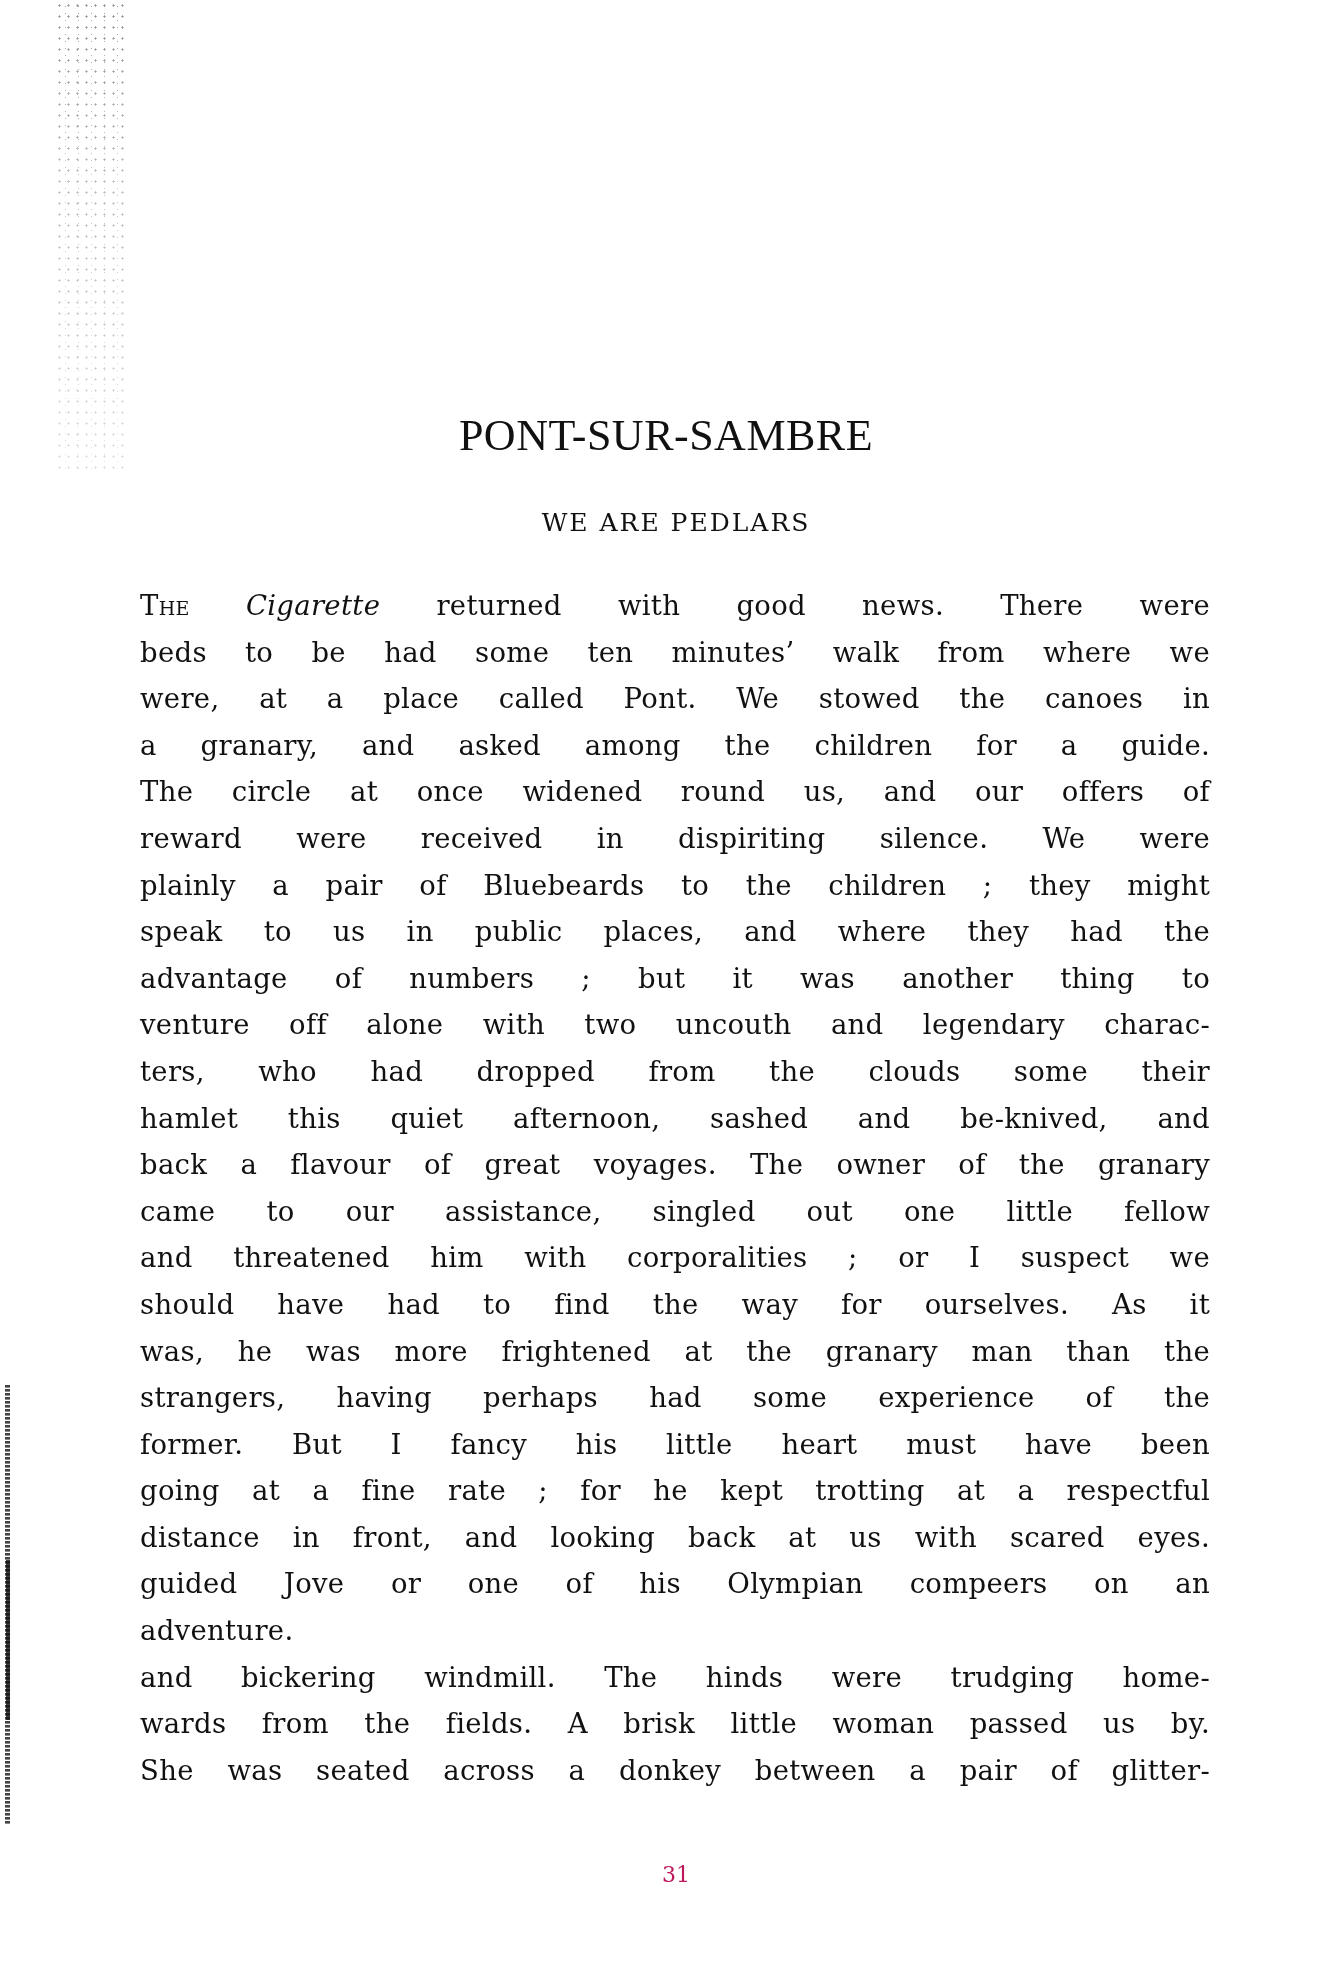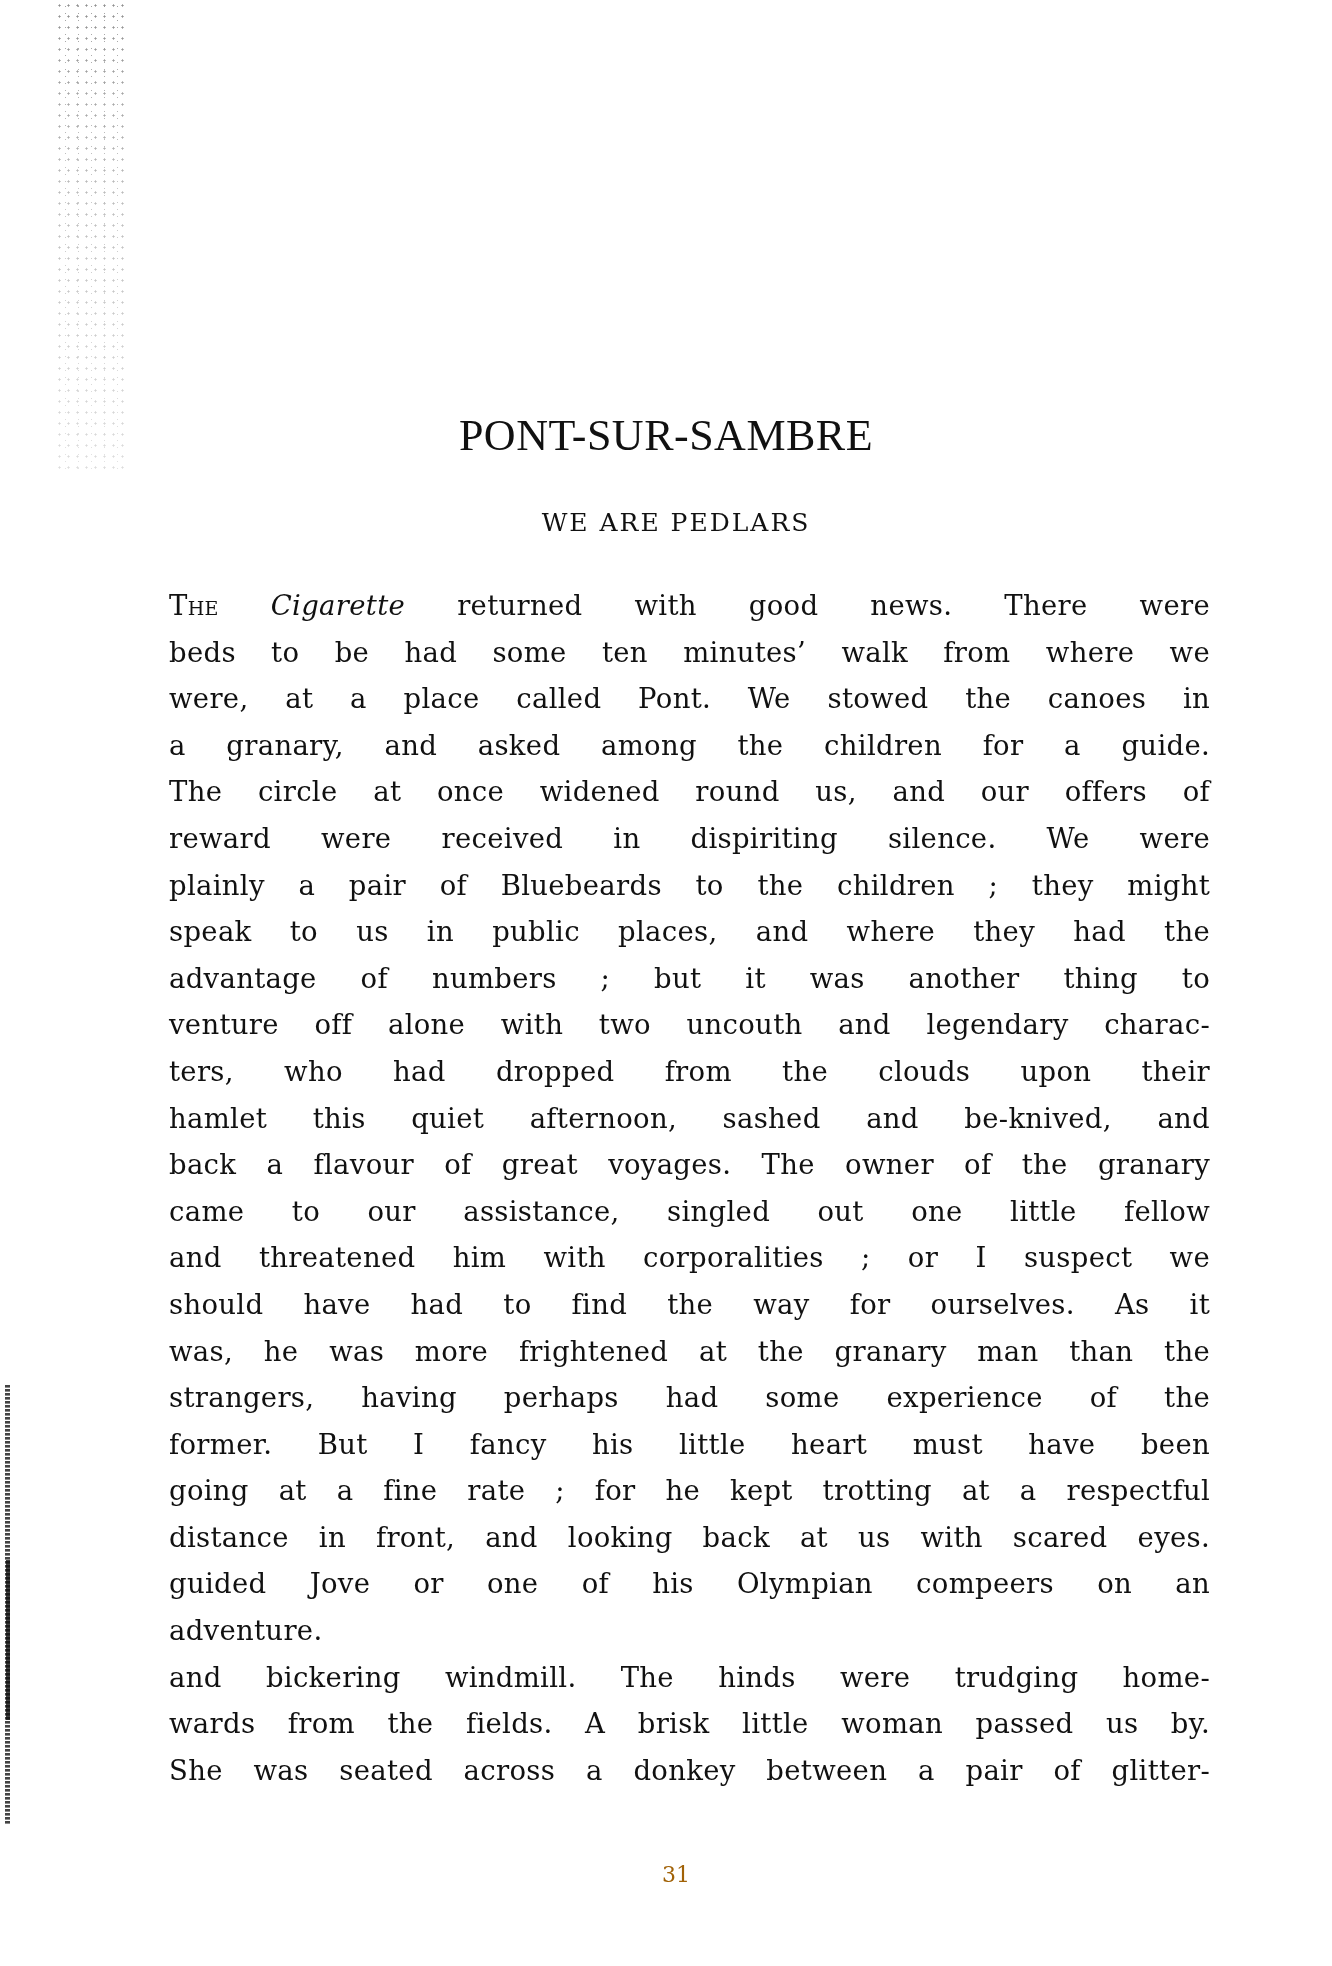--- a/index.html
+++ b/index.html
@@ -89,21 +89,20 @@
     display: block;
     height: 46.6px;
     line-height: 46.6px;
     font-family: "DejaVu Serif", serif;
     font-size: 27.5px;
     white-space: nowrap;
     text-align: justify;
     text-align-last: justify;
     letter-spacing: 0.3px;
     color: #111;
-    margin-left: 29px;
   }
   .line.last {
     text-align-last: left;
   }
   .line.indent {
     padding-left: 62px;
   }
   .smallcaps {
     font-variant: small-caps;
   }
@@ -111,21 +110,21 @@
     font-style: italic;
   }
   .page-number {
     position: absolute;
     left: 0;
     width: 1332px;
     top: 1862px;
     text-align: center;
     font-family: "DejaVu Serif", serif;
     font-size: 22px;
-    color: #a16207;
+    color: #be185d;
     padding-left: 20px;
     box-sizing: border-box;
   }
 </style>
 </head>
 <body>
 
 <div class="page">
 
   <div class="speckle-top"></div>
@@ -139,21 +138,21 @@
     <span class="line"><span class="smallcaps">The</span> <span class="ital">Cigarette</span> <span>returned with good news. There were</span></span>
     <span class="line">beds to be had some ten minutes’ walk from where we</span>
     <span class="line">were, at a place called Pont. We stowed the canoes in</span>
     <span class="line">a granary, and asked among the children for a guide.</span>
     <span class="line">The circle at once widened round us, and our offers of</span>
     <span class="line">reward were received in dispiriting silence. We were</span>
     <span class="line">plainly a pair of Bluebeards to the children ; they might</span>
     <span class="line">speak to us in public places, and where they had the</span>
     <span class="line">advantage of numbers ; but it was another thing to</span>
     <span class="line">venture off alone with two uncouth and legendary charac-</span>
-    <span class="line">ters, who had dropped from the clouds upon their</span>
+    <span class="line">ters, who had dropped from the clouds some their</span>
     <span class="line">hamlet this quiet afternoon, sashed and be-knived, and</span>
     <span class="line">back a flavour of great voyages. The owner of the granary</span>
     <span class="line">came to our assistance, singled out one little fellow</span>
     <span class="line">and threatened him with corporalities ; or I suspect we</span>
     <span class="line">should have had to find the way for ourselves. As it</span>
     <span class="line">was, he was more frightened at the granary man than the</span>
     <span class="line">strangers, having perhaps had some experience of the</span>
     <span class="line">former. But I fancy his little heart must have been</span>
     <span class="line">going at a fine rate ; for he kept trotting at a respectful</span>
     <span class="line">distance in front, and looking back at us with scared eyes.</span>

